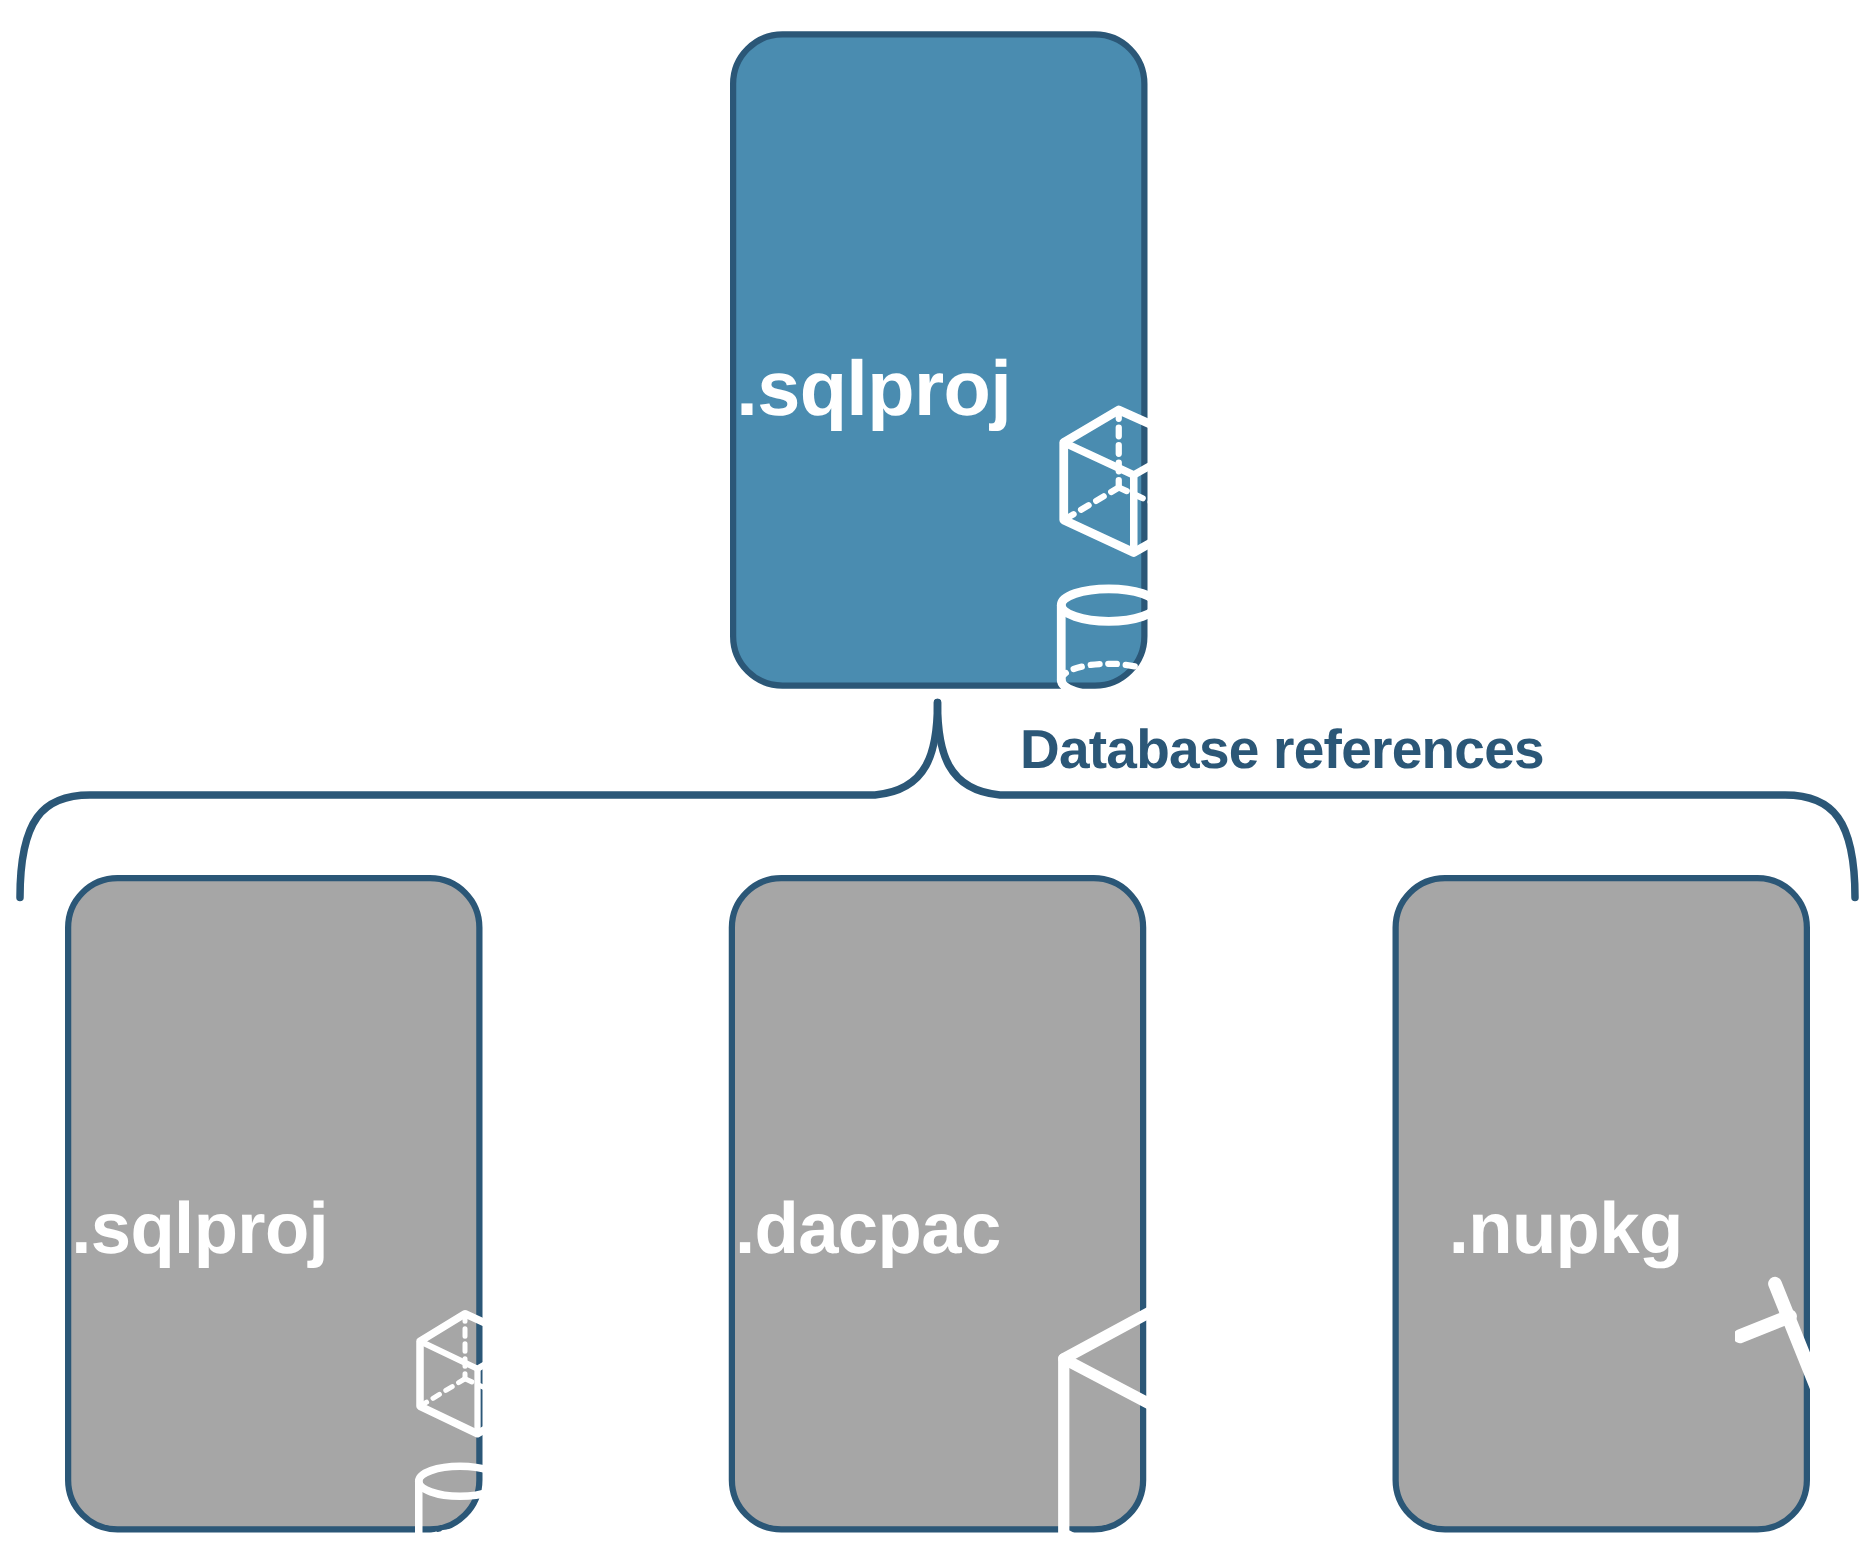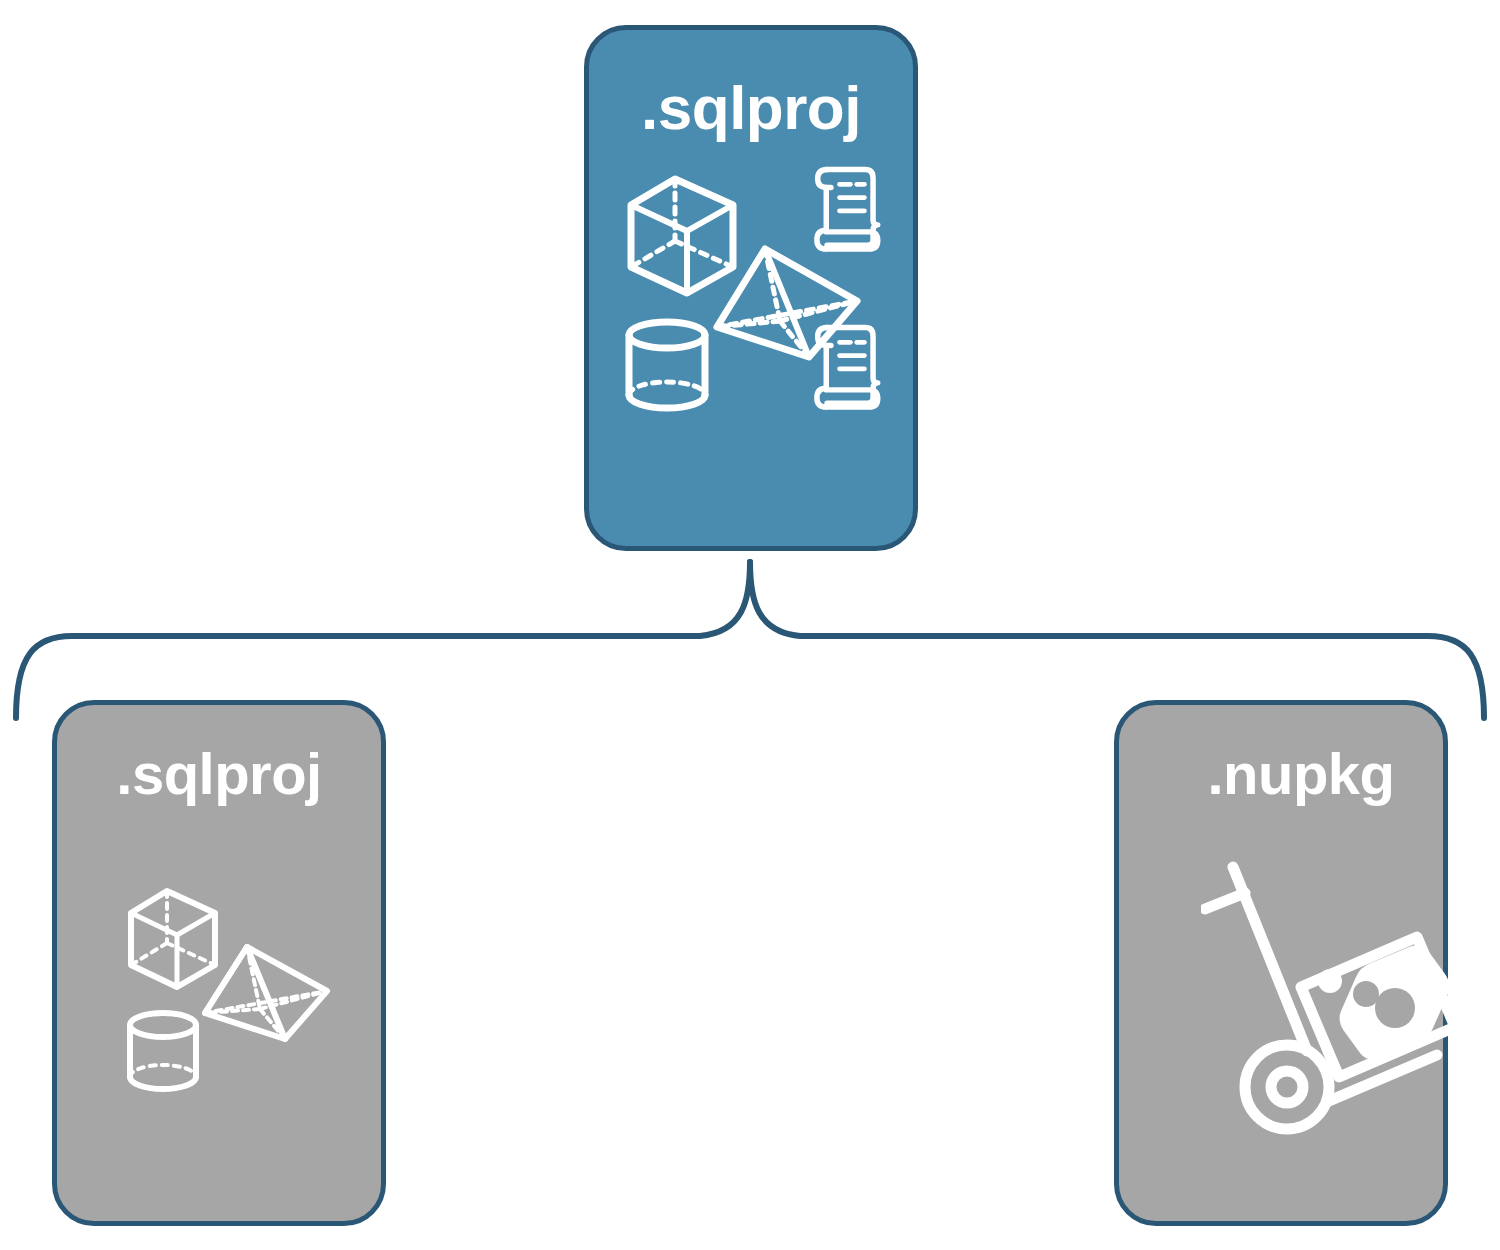--- a/index.html
+++ b/index.html
@@ -21,21 +21,20 @@
     width: 1500px;
     height: 1250px;
   }
 
   .card {
     position: absolute;
     box-sizing: border-box;
     border-radius: 42px;
     border: 5px solid #2b5777;
     display: flex;
-    flex-direction: column;
     align-items: center;
   }
 
   .card-primary {
     background: #4a8cb0;
     left: 584px;
     top: 25px;
     width: 334px;
     height: 526px;
   }
@@ -210,20 +209,21 @@
     <path d="M750 22
              C750 62, 742 92, 700 96
              L72 96
              C34 96, 16 116, 16 178" stroke="#2b5777" stroke-width="6" stroke-linecap="round" fill="none"></path>
     <path d="M750 22
              C750 62, 758 92, 800 96
              L1428 96
              C1466 96, 1484 116, 1484 178" stroke="#2b5777" stroke-width="6" stroke-linecap="round" fill="none"></path>
   </svg>
 
+  <div id="bracket-label">Database references</div>
 
   <div class="card card-secondary card-ref-0">
     <div class="card-title">.sqlproj</div>
     <div class="card-art">
       <svg class="art-shapes-gray" viewBox="0 0 240 240" fill="none" stroke="#ffffff" stroke-width="6" stroke-linecap="round" stroke-linejoin="round">
 
         <g>
           <polygon points="12,40 48,18 96,40 96,92 58,114 12,92" stroke-width="6"></polygon>
           <polyline points="12,40 58,62 96,40" stroke-width="5"></polyline>
           <line x1="58" y1="62" x2="58" y2="114" stroke-width="5"></line>
@@ -251,20 +251,40 @@
           <ellipse cx="44" cy="152" rx="33" ry="12" stroke-width="6"></ellipse>
           <path d="M11 152 L11 204" stroke-width="6"></path>
           <path d="M77 152 L77 204" stroke-width="6"></path>
           <path d="M11 204 a33 12 0 0 0 66 0" stroke-width="6"></path>
           <path d="M11 204 a33 12 0 0 1 66 0" stroke-width="4" stroke-dasharray="6 6"></path>
         </g>
       </svg>
     </div>
   </div>
 
+  <div class="card card-secondary card-ref-1">
+    <div class="card-title">.dacpac</div>
+    <div class="card-art">
+      <svg class="art-box" viewBox="0 0 290 300" fill="none" stroke="#ffffff" stroke-width="9" stroke-linecap="round" stroke-linejoin="round">
+
+        <polygon points="145,10 278,82 278,222 145,292 12,222 12,82"></polygon>
+
+        <line x1="145" y1="152" x2="145" y2="292"></line>
+
+        <line x1="12" y1="82" x2="145" y2="152"></line>
+
+        <line x1="278" y1="82" x2="145" y2="152"></line>
+
+        <line x1="88" y1="40" x2="215" y2="110"></line>
+        <line x1="200" y1="115" x2="145" y2="152"></line>
+
+        <polygon points="180,162 205,148 205,178 180,192" stroke-width="8"></polygon>
+      </svg>
+    </div>
+  </div>
 
   <div class="card card-secondary card-ref-2">
     <div class="card-title">.nupkg</div>
     <div class="card-art">
       <svg class="art-dolly" viewBox="0 0 280 290" fill="none">
         <g stroke="#ffffff" stroke-width="11" stroke-linecap="round" stroke-linejoin="round" fill="none">
 
           <line x1="32" y1="12" x2="106" y2="196"></line>
 
           <line x1="4" y1="54" x2="44" y2="38"></line>

